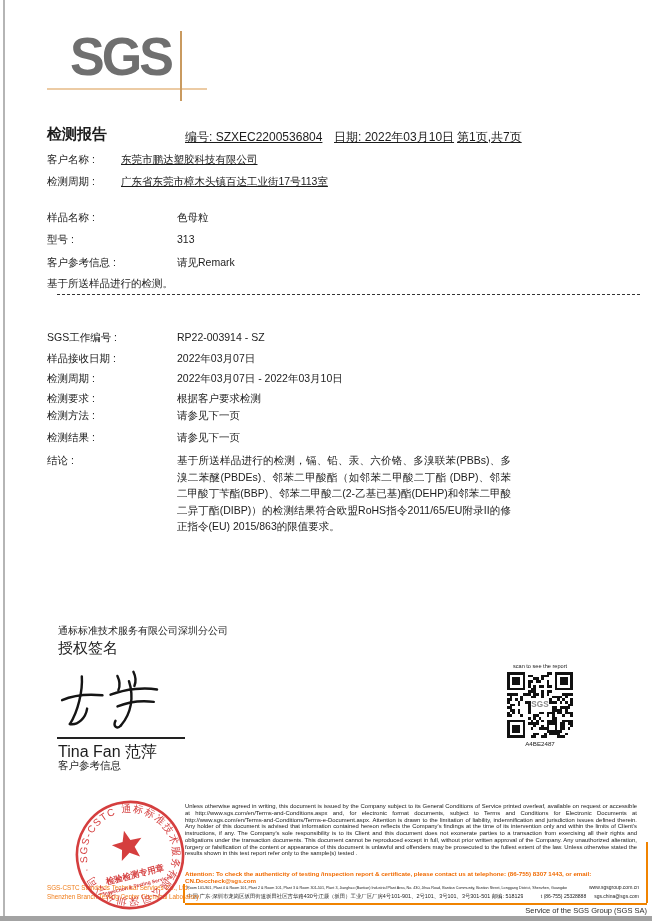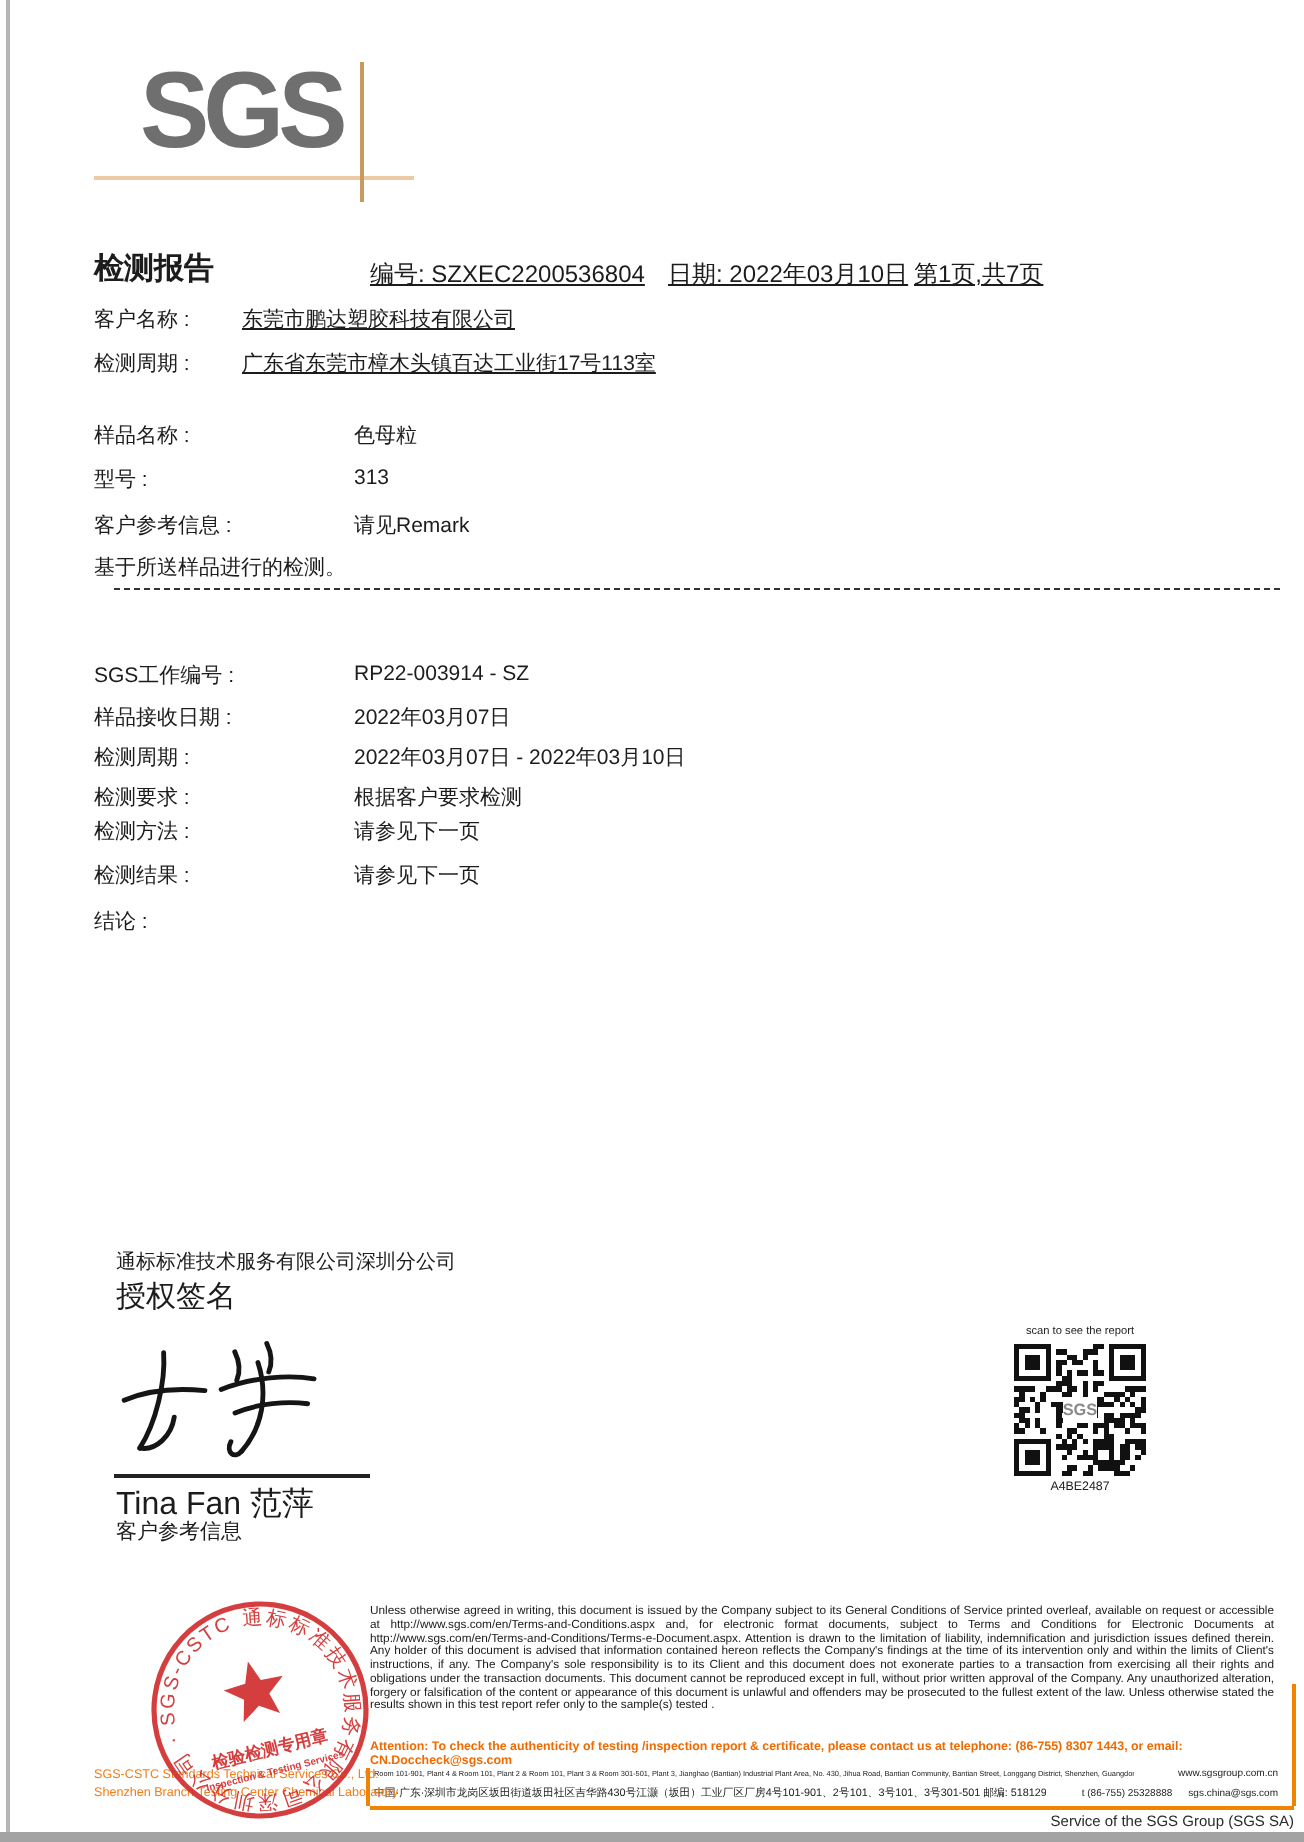--- a/index.html
+++ b/index.html
@@ -127,20 +127,21 @@
     <span class="lbl">检测方法 :</span>
     <span class="val2">请参见下一页</span>
   </div>
   <div class="row" style="top:431px">
     <span class="lbl">检测结果 :</span>
     <span class="val2">请参见下一页</span>
   </div>
   <div class="row" style="top:454px">
     <span class="lbl">结论 :</span>
   </div>
+  <div class="abs conclusion">基于所送样品进行的检测，镉、铅、汞、六价铬、多溴联苯(PBBs)、多溴二苯醚(PBDEs)、邻苯二甲酸酯（如邻苯二甲酸二丁酯 (DBP)、邻苯二甲酸丁苄酯(BBP)、邻苯二甲酸二(2-乙基已基)酯(DEHP)和邻苯二甲酸二异丁酯(DIBP)）的检测结果符合欧盟RoHS指令2011/65/EU附录II的修正指令(EU) 2015/863的限值要求。</div>
 
   <div class="abs sig-company">通标标准技术服务有限公司深圳分公司</div>
   <div class="abs sig-auth">授权签名</div>
   <svg class="abs sig-svg" width="132" height="64" viewBox="0 0 130 60">
     <g transform="rotate(-4 65 30)" fill="none" stroke="#151515" stroke-width="2.4" stroke-linecap="round" stroke-linejoin="round">
       <path d="M6,28 C20,23 34,24 46,26"></path>
       <path d="M27,6 C27,20 21,40 12,52"></path>
       <path d="M12,52 C20,54 28,47 30,38"></path>
       <path d="M62,8 C64,13 64,18 62,22"></path>
       <path d="M78,5 C80,10 80,15 78,19"></path>

